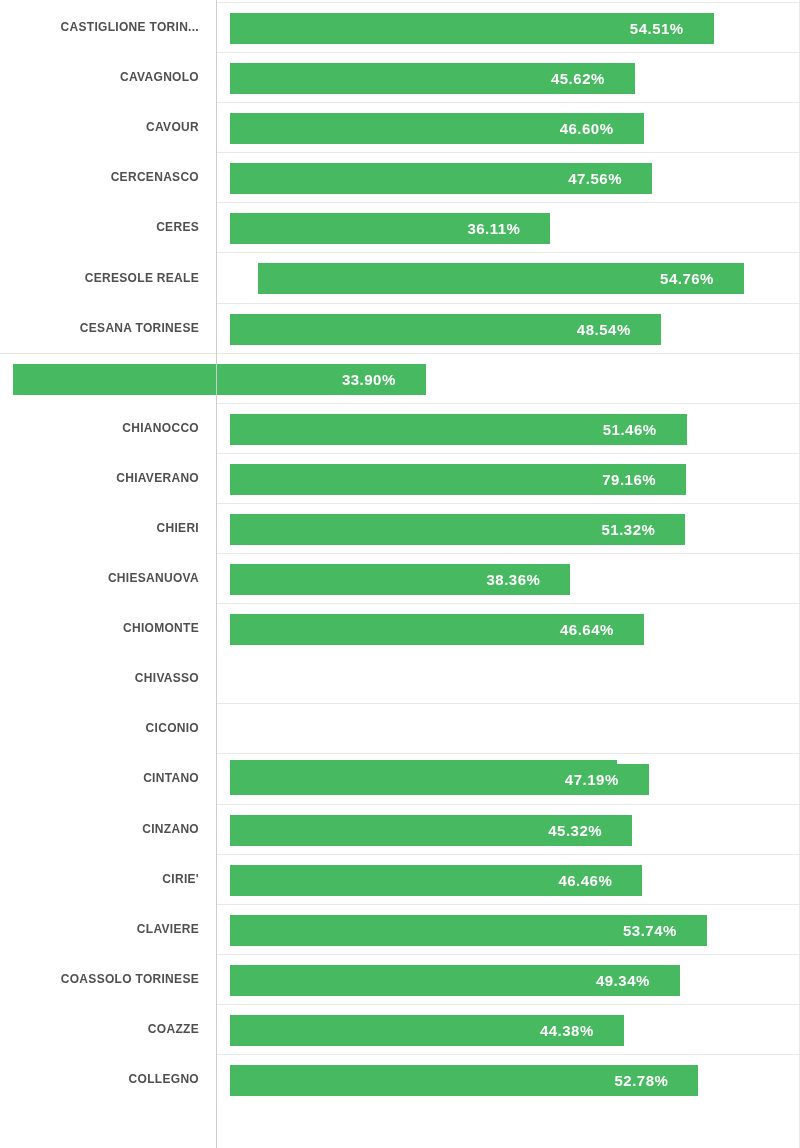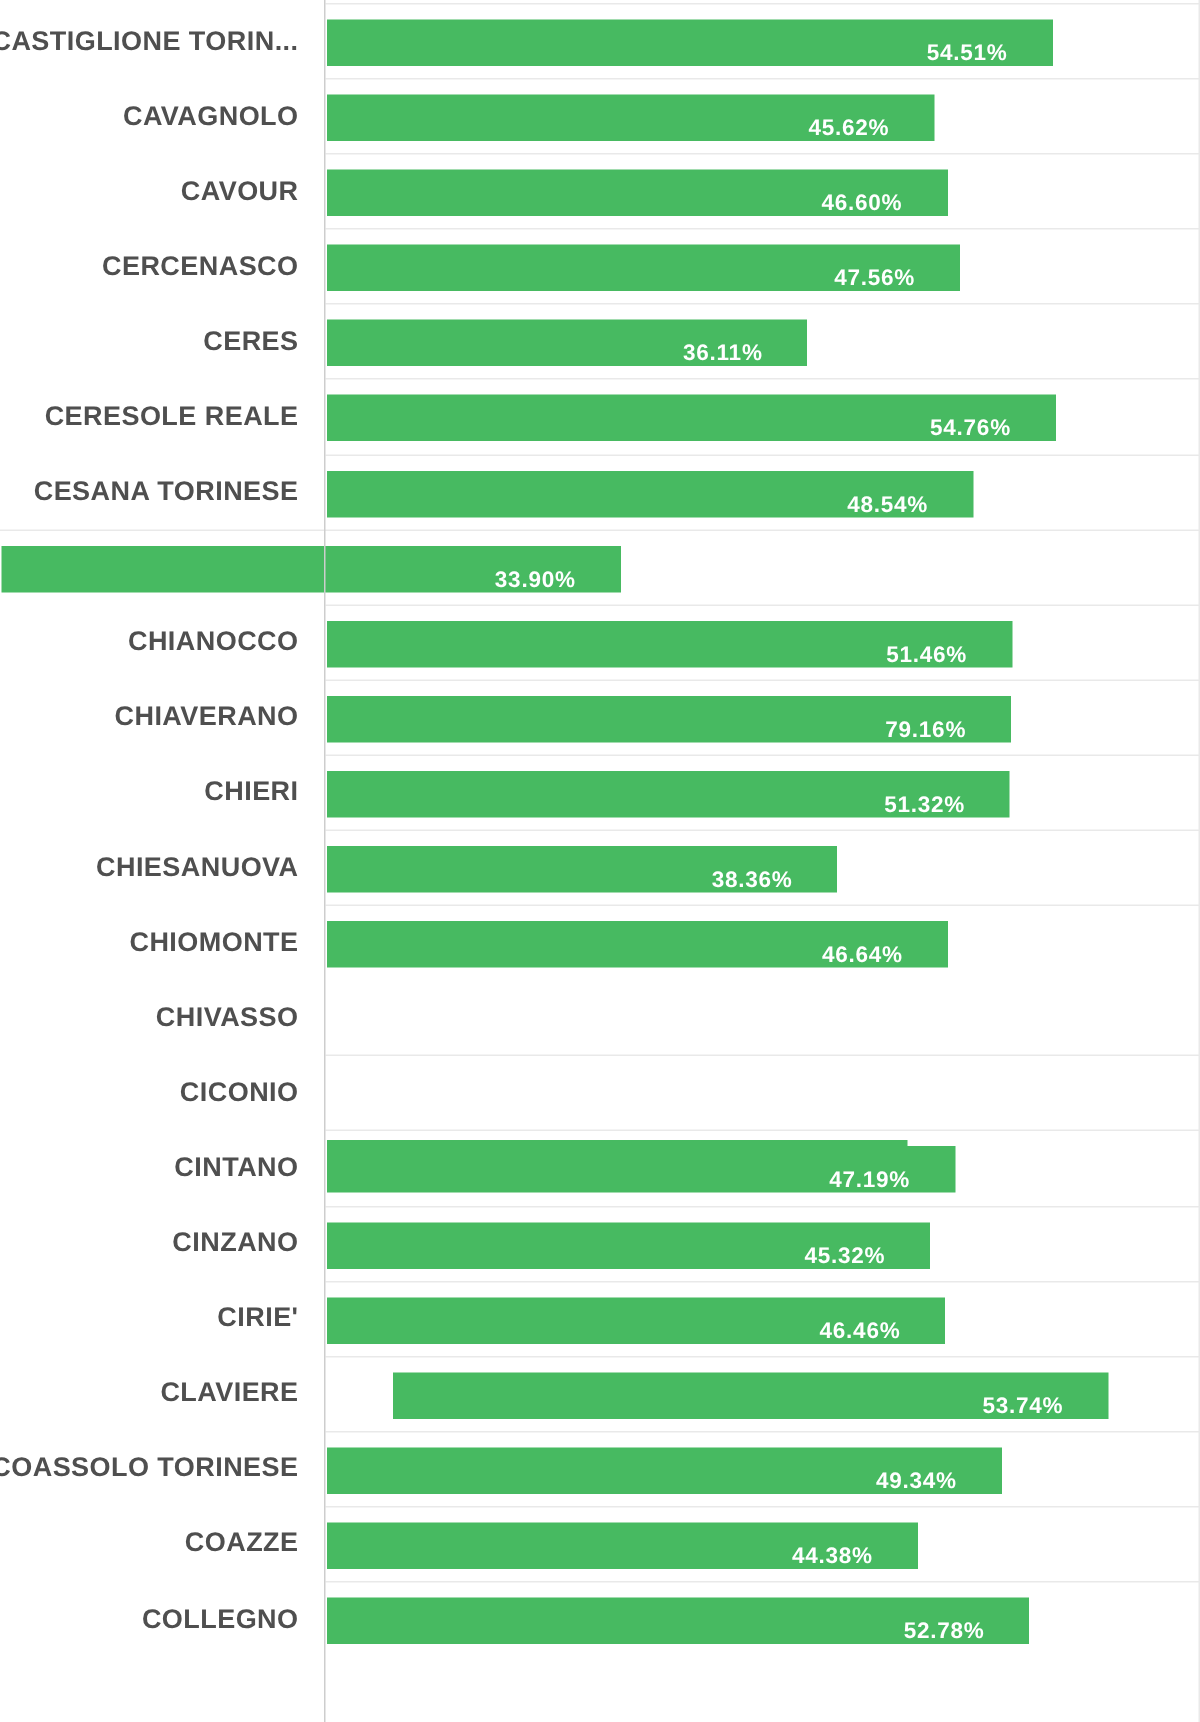--- a/index.html
+++ b/index.html
@@ -28,41 +28,41 @@
     height: 50.1px;
     box-sizing: border-box;
   }
   .label {
     width: 217px;
     box-sizing: border-box;
     display: flex;
     align-items: center;
     justify-content: flex-end;
     padding-right: 18px;
-    font-size: 18px;
+    font-size: 12px;
     font-weight: 700;
     letter-spacing: 0.3px;
     color: var(--label-color, #4f4f4f);
     white-space: nowrap;
     overflow: hidden;
   }
   .barcell {
     flex: 1;
     position: relative;
     box-sizing: border-box;
     border-top: 1px solid var(--sep-color, #e9e9e9);
   }
   .bar {
     position: absolute;
-    left: 1px;
+    left: 13px;
     top: 10px;
     height: 31px;
     background: var(--bar-color, #47ba61);
     display: flex;
-    align-items: flex-end;
+    align-items: center;
     justify-content: flex-end;
   }
   .val {
     color: var(--value-color, #ffffff);
     font-size: 15px;
     font-weight: 700;
     letter-spacing: 0.5px;
     padding-right: 30px;
     white-space: nowrap;
   }
@@ -133,21 +133,21 @@
       <div class="barcell">
         <div class="bar" style="width: 54.962%;">
           <span class="val">36.11%</span>
         </div>
       </div>
     </div>
 
     <div class="row">
       <div class="label">CERESOLE REALE</div>
       <div class="barcell">
-        <div class="bar" style="width: 83.349%;">
+        <div class="bar" style="width: 83.349%; margin-left: 28px;">
           <span class="val">54.76%</span>
         </div>
       </div>
     </div>
 
     <div class="row">
       <div class="label">CESANA TORINESE</div>
       <div class="barcell">
         <div class="bar" style="width: 73.881%;">
           <span class="val">48.54%</span>
@@ -245,21 +245,21 @@
       <div class="barcell">
         <div class="bar" style="width: 70.715%;">
           <span class="val">46.46%</span>
         </div>
       </div>
     </div>
 
     <div class="row">
       <div class="label">CLAVIERE</div>
       <div class="barcell">
-        <div class="bar" style="width: 81.796%; margin-left: 44px;">
+        <div class="bar" style="width: 81.796%;">
           <span class="val">53.74%</span>
         </div>
       </div>
     </div>
 
     <div class="row">
       <div class="label">COASSOLO TORINESE</div>
       <div class="barcell">
         <div class="bar" style="width: 75.099%; padding-left: 12px;">
           <span class="val">49.34%</span>

